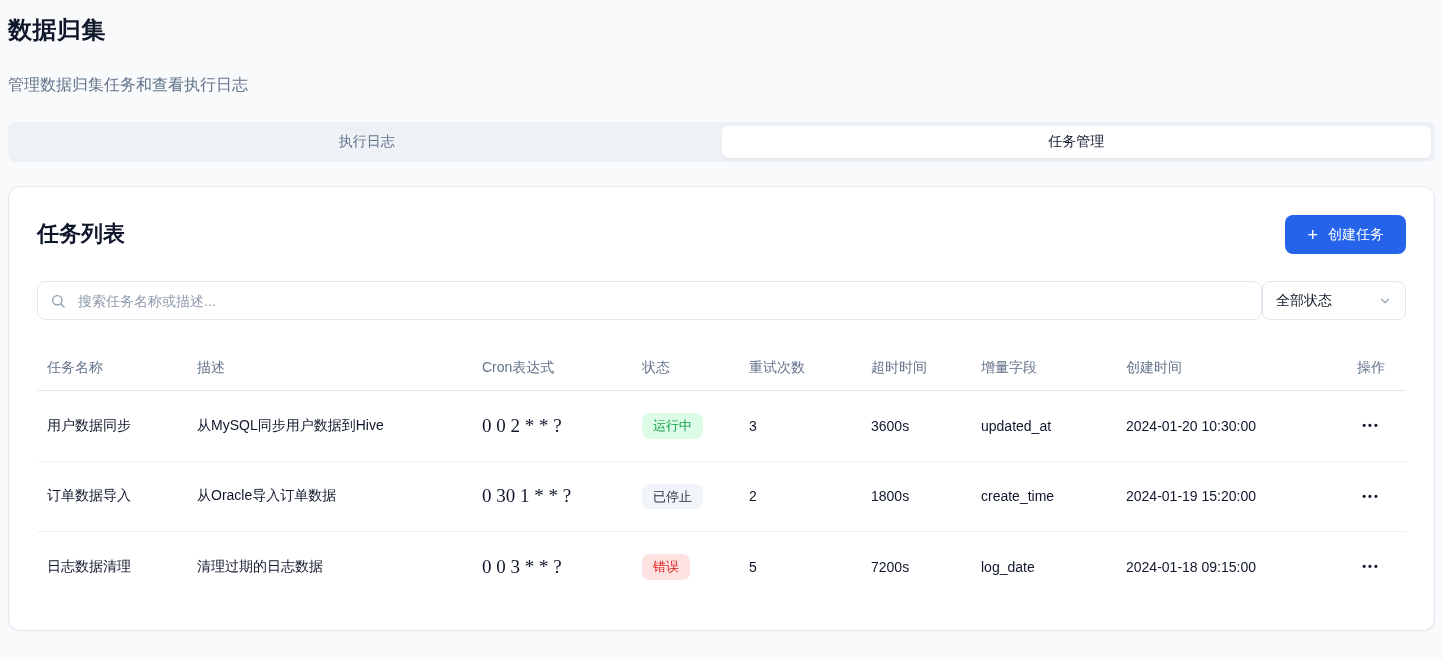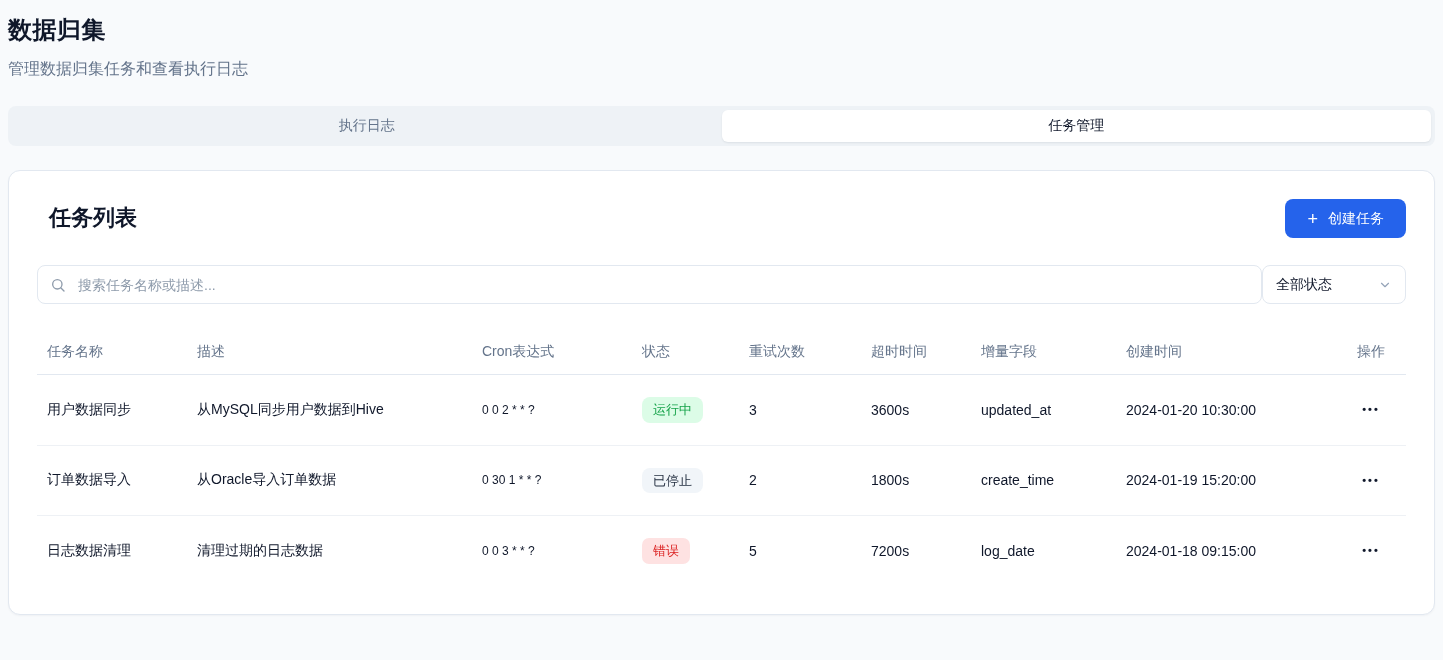--- a/index.html
+++ b/index.html
@@ -4,21 +4,21 @@
 <style>
   * { box-sizing: border-box; margin: 0; padding: 0; }
   html, body { width: 1443px; height: 660px; overflow: hidden; }
   body {
     background: #f8fafc;
     font-family: "Liberation Sans", "DejaVu Sans", sans-serif;
     color: #0f172a;
     padding: 14px 8px 0 8px;
   }
   .page-title { font-size: 24px; font-weight: 700; letter-spacing: .5px; }
-  .page-subtitle { margin-top: 13px; font-size: 16px; color: #64748b; }
+  .page-subtitle { margin-top: 29px; font-size: 16px; color: #64748b; }
 
   .tabbar {
     margin-top: 26px;
     background: #eef2f6;
     border-radius: 8px;
     padding: 4px;
     display: grid;
     grid-template-columns: 1fr 1fr;
     height: 40px;
   }
@@ -32,21 +32,21 @@
   }
 
   .card {
     margin-top: 24px;
     background: #ffffff;
     border: 1px solid #e2e8f0;
     border-radius: 12px;
     padding: 28px;
     box-shadow: 0 1px 2px rgba(15,23,42,.04);
   }
-  .card-head { display: flex; align-items: flex-start; justify-content: space-between; margin-left: 12px; }
+  .card-head { display: flex; align-items: flex-start; justify-content: space-between; }
   .card-title { font-size: 22px; font-weight: 700; padding-top: 4px; }
 
   .create-btn {
     display: flex; align-items: center; gap: 10px;
     background: var(--accent, #2563eb); color: #ffffff;
     border: none; border-radius: 8px; height: 39px; padding: 0 22px;
     font-size: 14px; font-family: inherit; cursor: pointer;
   }
   .create-btn .plus { font-size: 18px; font-weight: 400; line-height: 1; }
 
@@ -66,21 +66,21 @@
   }
 
   table { margin-top: 28px; width: 100%; border-collapse: collapse; table-layout: fixed; }
   th {
     text-align: left; font-size: 14px; font-weight: 500; color: #64748b;
     padding: 11px 10px 13px 10px; border-bottom: 1px solid #e2e8f0;
   }
   td { font-size: 14px; padding: 22px 10px; border-bottom: 1px solid #eef1f5; }
   tr:last-child td { border-bottom: none; }
   th:last-child, td:last-child { text-align: center; }
-  .cron { font-family: Liberation Sans, sans-serif; font-size: 12px; }
+  .cron { font-family: Liberation Serif, serif; font-size: 19px; }
 
   .badge {
     display: inline-block; padding: 5px 11px; border-radius: 8px;
     font-size: 13px; line-height: 1.2; white-space: nowrap;
   }
   .badge.running { background: var(--running-bg, #dcfce7); color: var(--running-text, #16a34a); border-radius: 8px; }
   .badge.stopped { background: var(--stopped-bg, #f1f5f9); color: var(--stopped-text, #1e293b); }
   .badge.error   { background: var(--error-bg, #fee2e2);   color: var(--error-text, #dc2626); border-radius: 7px; }
 
   .more-btn {

